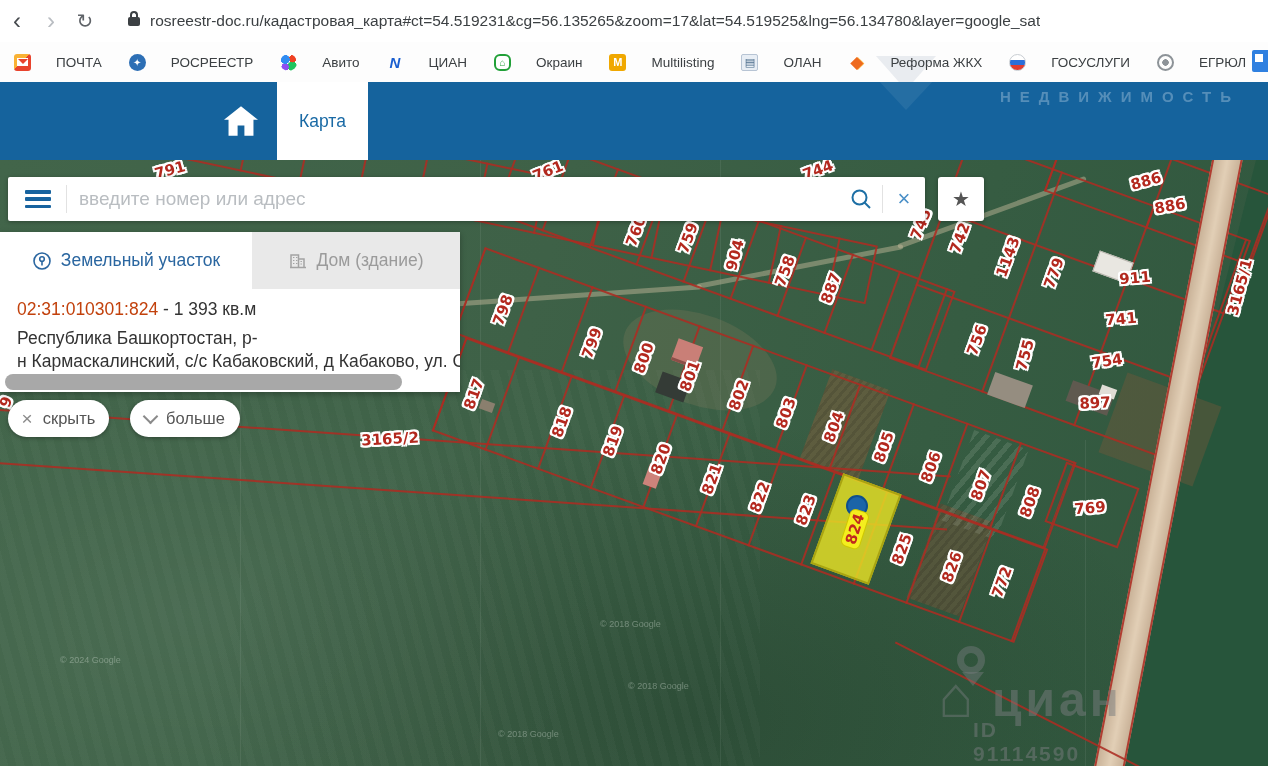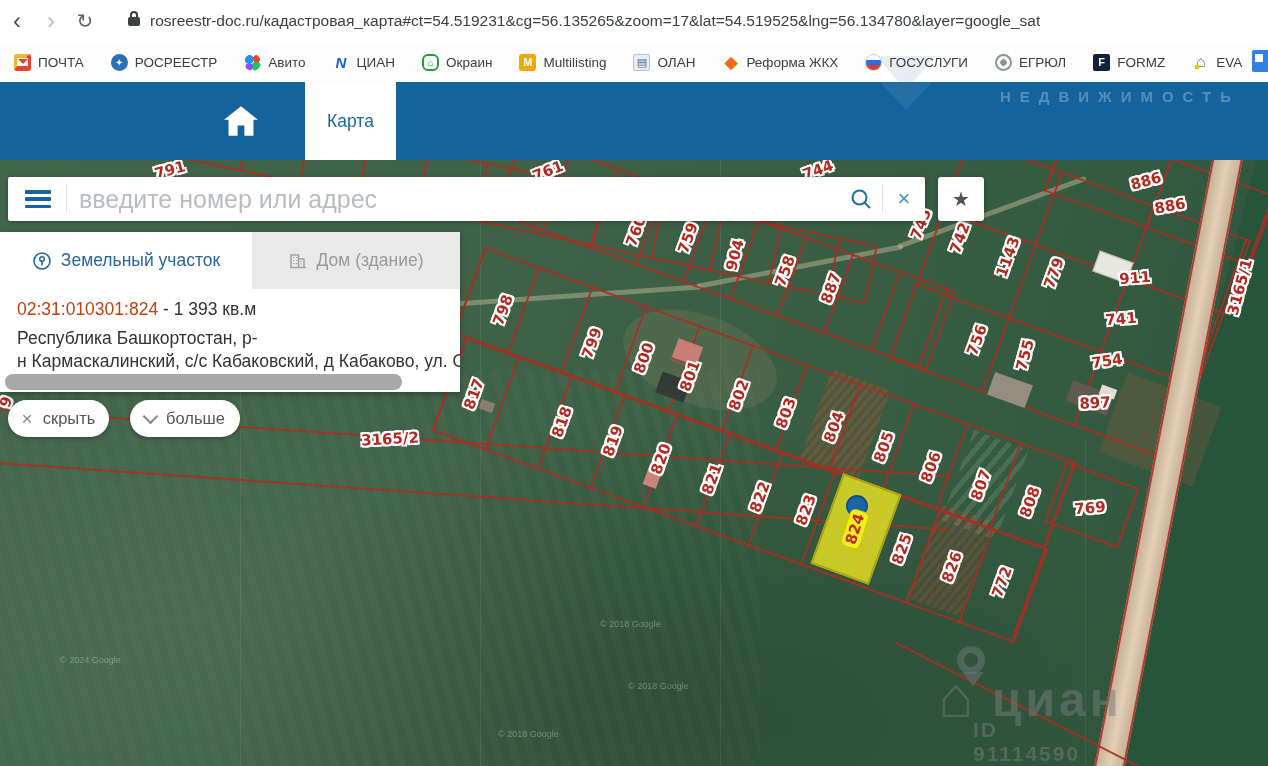--- a/index.html
+++ b/index.html
@@ -18,21 +18,21 @@
                border:2px solid #3c4043;border-bottom:none;border-radius:4px 4px 0 0;box-sizing:border-box;}
   #urltext{font-size:15.5px;color:#3c4043;white-space:nowrap;overflow:hidden;}
 
   
   #bmbar{position:absolute;left:0;top:42px;width:1268px;height:40px;background:#fdfdfd;
          border-bottom:2px solid #d9e7f4;display:flex;align-items:center;z-index:40;overflow:hidden;}
   #bmfade{position:absolute;left:876px;top:14px;width:0;height:0;z-index:0;
           border-left:30px solid transparent;border-right:30px solid transparent;
           border-top:34px solid rgba(208,216,225,.45);}
   #bmlist{display:flex;align-items:center;gap:27px;padding-left:14px;position:relative;z-index:1;}
-  .bm{display:flex;align-items:center;gap:7px;cursor:pointer;white-space:nowrap;}
+  .bm{display:flex;align-items:center;gap:25px;cursor:pointer;white-space:nowrap;}
   .bml{font-size:13.5px;color:#3c4043;}
   .bmi{width:17px;height:17px;display:inline-flex;align-items:center;justify-content:center;
        font-size:11px;border-radius:3px;position:relative;box-sizing:border-box;flex:0 0 17px;}
   .ic-mail{background:linear-gradient(135deg,#f9b234 0 45%,#e8432d 45%);}
   .ic-mail:after{content:'';width:11px;height:8px;background:#fff;}
   .ic-mail:before{content:'';position:absolute;z-index:1;top:5px;width:0;height:0;
       border-left:5px solid transparent;border-right:5px solid transparent;border-top:5px solid #e8432d;}
   .ic-shield{background:#2d6fb5;border-radius:50%;color:#fff;font-size:10px;}
   .ic-dots{border-radius:50%;background:
       radial-gradient(circle at 31% 32%,#2f8cf2 0 26%,transparent 28%),
@@ -54,21 +54,21 @@
   .ic-eva:after{content:'';position:absolute;left:3px;bottom:2px;width:4px;height:4px;background:#f4c400;}
   #bm-partial{position:absolute;right:0;top:8px;width:16px;height:22px;background:#2f80e0;border-radius:2px 0 0 2px;}
   #bm-partial:after{content:'';position:absolute;left:3px;top:4px;width:8px;height:8px;background:#fff;}
 
   
   #header{position:absolute;left:0;top:82px;width:1268px;height:78px;background:#15639d;z-index:40;}
   #homebtn{position:absolute;left:218px;top:18px;width:46px;height:42px;display:flex;
            align-items:center;justify-content:center;cursor:pointer;}
   #maptab{position:absolute;left:277px;top:0;width:91px;height:78px;background:#fff;
           display:flex;align-items:center;justify-content:center;
-          font-size:17.5px;color:#1a6aa5;cursor:pointer;margin-left:28px;}
+          font-size:17.5px;color:#1a6aa5;cursor:pointer;}
   #hdr-wm{position:absolute;right:28px;top:6px;font-size:15px;font-weight:bold;
           letter-spacing:9px;color:rgba(205,223,238,.35);}
   #hdr-pin{position:absolute;left:878px;top:-2px;width:0;height:0;
           border-left:28px solid transparent;border-right:28px solid transparent;
           border-top:30px solid rgba(255,255,255,.07);}
 
   
   #map{position:absolute;left:0;top:160px;width:1268px;height:606px;overflow:hidden;
        background:
         radial-gradient(420px 260px at 15% 75%, rgba(255,255,255,.05), transparent),
@@ -113,21 +113,21 @@
   #wm-id{position:absolute;left:973px;top:558px;font-size:21px;font-weight:bold;
         letter-spacing:2px;color:rgba(120,124,126,.5);}
 
   
   #searchbox{position:absolute;left:8px;top:17px;width:917px;height:44px;background:#fff;
         border-radius:2px;box-shadow:0 1px 4px rgba(0,0,0,.3);display:flex;align-items:center;z-index:10;}
   #burger{width:26px;height:18px;margin:0 15px 0 17px;display:flex;flex-direction:column;
         justify-content:space-between;cursor:pointer;}
   #burger div{height:3.5px;background:#17639f;border-radius:1px;}
   .sdiv{width:1px;height:28px;background:#e2e2e2;}
-  #searchinput{flex:1;border:none;outline:none;font-size:25px;color:#14532d;padding:0 12px;
+  #searchinput{flex:1;border:none;outline:none;font-size:19px;color:#14532d;padding:0 12px;
         font-family:"Liberation Sans",sans-serif;}
   #searchinput::placeholder{color:#b9bdc1;}
   #sbtn,#xbtn{width:42px;height:44px;display:flex;align-items:center;justify-content:center;cursor:pointer;}
   #xbtn{font-size:22px;color:#4a8fc7;}
   #starbtn{position:absolute;left:938px;top:17px;width:46px;height:44px;background:#fff;border-radius:3px;
         box-shadow:0 1px 4px rgba(0,0,0,.3);display:flex;align-items:center;justify-content:center;
         font-size:20px;color:#555;cursor:pointer;z-index:10;}
 
   #panel{position:absolute;left:0;top:72px;width:460px;height:160px;z-index:10;
         box-shadow:0 2px 6px rgba(0,0,0,.3);}

